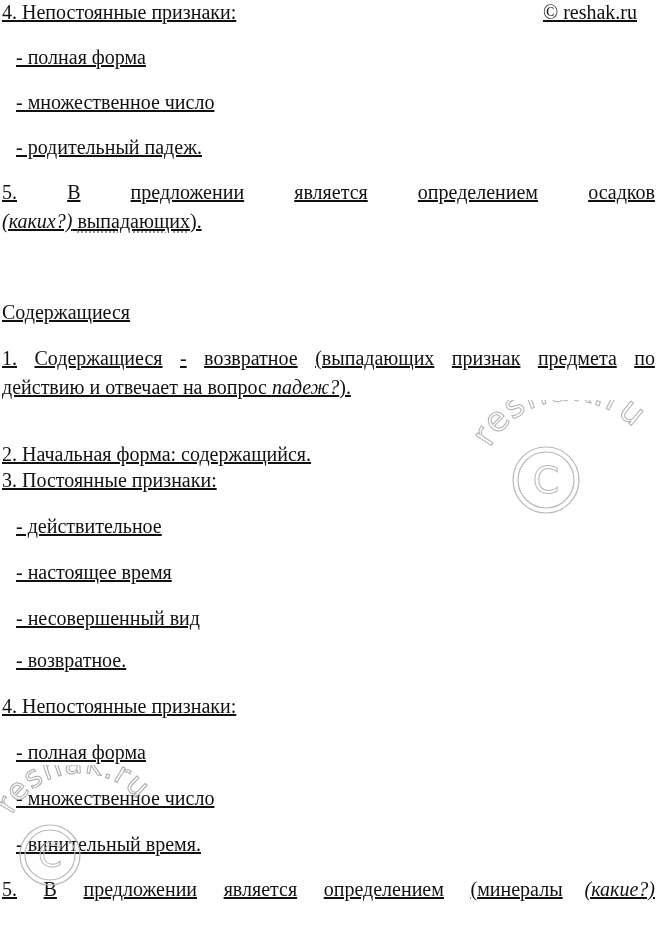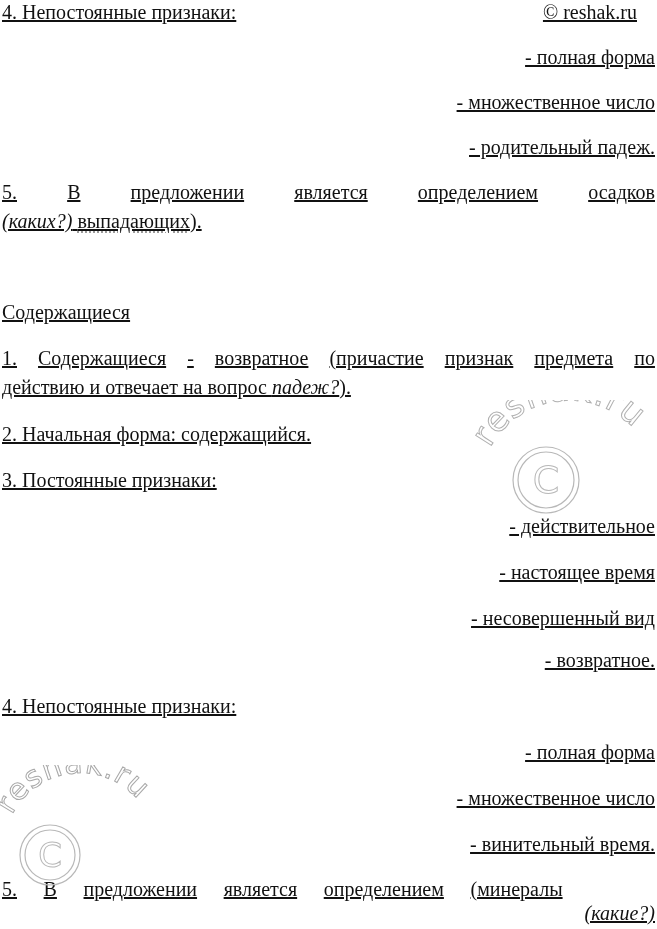--- a/index.html
+++ b/index.html
@@ -5,26 +5,26 @@
   html, body { margin: 0; padding: 0; background: #ffffff; }
   body {
     width: 657px; height: 929px; position: relative; overflow: hidden;
     font-family: "Liberation Serif", "DejaVu Serif", serif;
     font-size: 20px; color: #111111;
   }
   .line {
     position: absolute; left: 2px; right: 2px;
     white-space: nowrap; line-height: 24px; height: 24px; text-decoration: underline;
   }
-  .indent { left: 16px; text-align: right; }
+  .indent { left: 16px; }
   .justify {
     white-space: normal; text-align: justify; text-align-last: justify;
   }
   .copyright { position: absolute; right: 20px; top: 0; line-height: 24px; text-decoration: underline; }
-  em { font-style: italic; margin-top: 24px; }
+  em { font-style: italic; }
   .dotted {
     text-decoration: underline dotted #9a9a9a;
     text-underline-offset: 3px;
   }
   .wm { position: absolute; pointer-events: none; }
 </style>
 </head>
 <body>
 
 <div class="copyright">© reshak.ru</div>
@@ -47,28 +47,28 @@
   <span class="dotted">выпадающих</span><span>).</span>
 </div>
 
 <div class="line" style="top:300px">Содержащиеся</div>
 
 <div class="line justify" style="top: 346px; display: flex; justify-content: space-between;">
     <span>1.</span>
     <span>Содержащиеся</span>
     <span>-</span>
     <span>возвратное</span>
-    <span>(причастие</span>
+    <span>(выпадающих</span>
     <span>признак</span>
     <span>предмета</span>
     <span>по</span>
   </div>
 <div class="line" style="top:375px"><span>действию и отвечает на вопрос </span><em>падеж?</em><span>).</span></div>
 
-<div class="line" style="top:422px">2. Начальная форма: содержащийся.</div>
+<div class="line" style="top:442px">2. Начальная форма: содержащийся.</div>
 
 <div class="line" style="top:468px">3. Постоянные признаки:</div>
 <div class="line indent" style="top:514px">- действительное</div>
 <div class="line indent" style="top:560px">- настоящее время</div>
 <div class="line indent" style="top:606px">- несовершенный вид</div>
 <div class="line indent" style="top:648px">- возвратное.</div>
 
 <div class="line" style="top:694px">4. Непостоянные признаки:</div>
 <div class="line indent" style="top:740px">- полная форма</div>
 <div class="line indent" style="top:786px">- множественное число</div>

